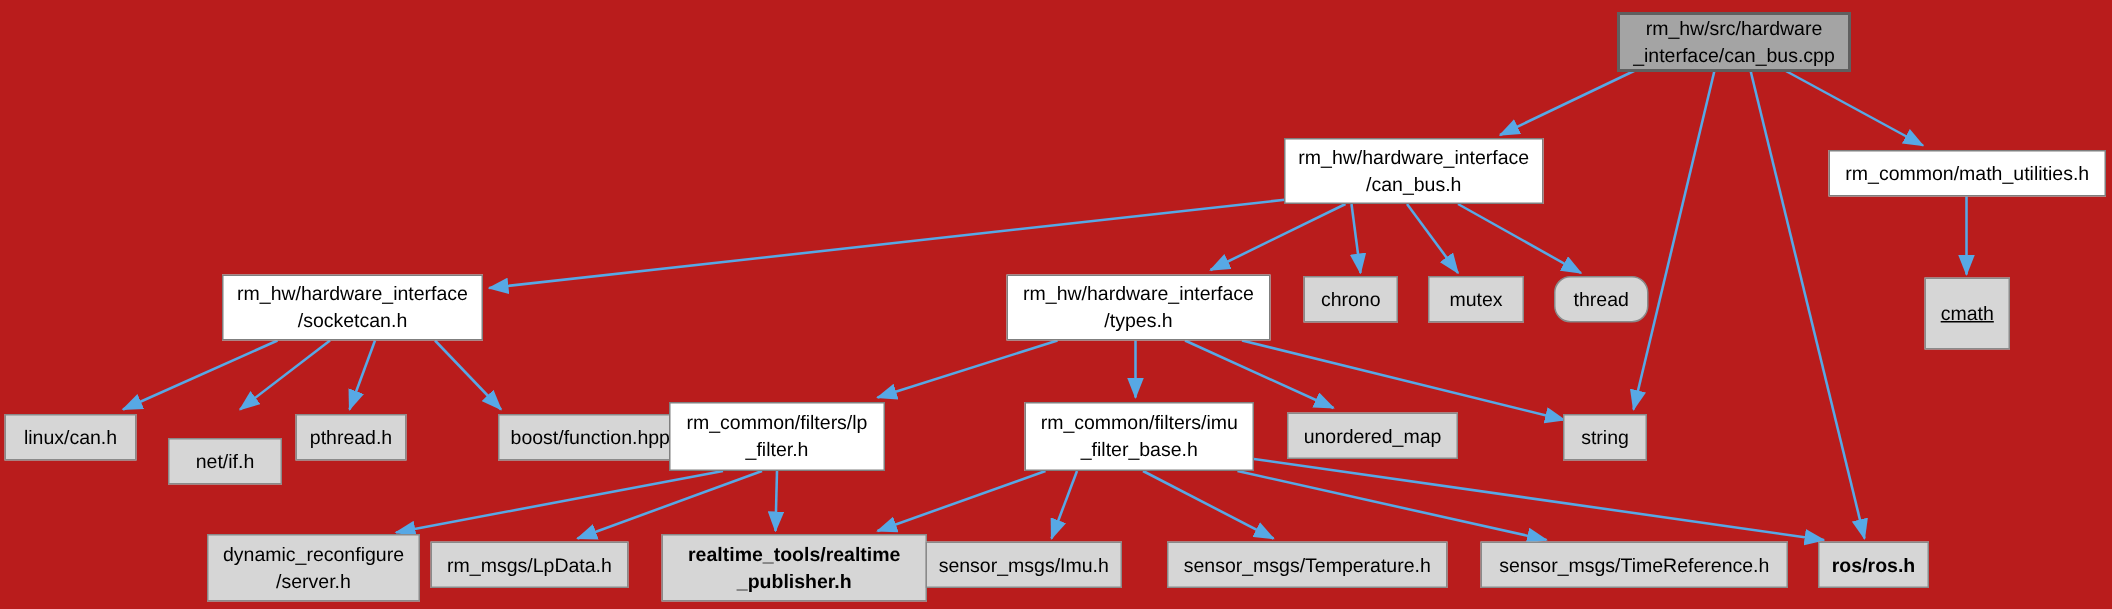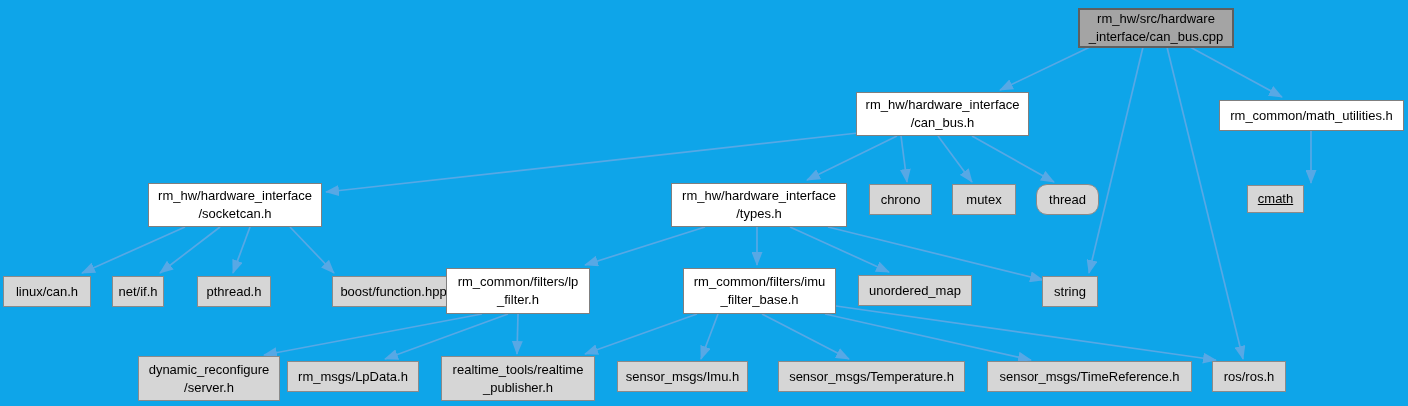--- a/index.html
+++ b/index.html
@@ -5,21 +5,21 @@
   html, body {
     margin: 0;
     padding: 0;
     background: #000000;
     font-family: "Liberation Sans", sans-serif;
   }
   .canvas {
     position: relative;
     width: 1408px;
     height: 406px;
-    background: #0ea5e9;
+    background: #b91c1c;
     overflow: hidden;
   }
   .edges {
     position: absolute;
     left: 0; top: 0;
     width: 1408px;
     height: 406px;
   }
   .node {
     position: absolute;
@@ -90,61 +90,61 @@
   </svg>
 
   <div class="node node-root" style="left:1078px; top:8px; width:156px; height:40px;">rm_hw/src/hardware
 _interface/can_bus.cpp</div>
 
   <div class="node node-white" style="left:856px; top:92px; width:173px; height:44px;">rm_hw/hardware_interface
 /can_bus.h</div>
 
   <div class="node node-white" style="left:1219px; top:100px; width:185px; height:31px;">rm_common/math_utilities.h</div>
 
-  <div class="node node-gray" style="left:1247px; top:185px; width:57px; height:28px;text-decoration:underline;">cmath</div>
+  <div class="node node-gray" style="left:1283px; top:185px; width:57px; height:48px;text-decoration:underline;">cmath</div>
 
   <div class="node node-gray" style="left:869px; top:184px; width:63px; height:31px;">chrono</div>
 
   <div class="node node-gray" style="left:952px; top:184px; width:64px; height:31px;">mutex</div>
 
   <div class="node node-gray" style="left:1036px; top:184px; width:63px; height:31px;border-radius:11px;">thread</div>
 
   <div class="node node-white" style="left:148px; top:183px; width:174px; height:44px;">rm_hw/hardware_interface
 /socketcan.h</div>
 
   <div class="node node-white" style="left:671px; top:183px; width:176px; height:44px;">rm_hw/hardware_interface
 /types.h</div>
 
   <div class="node node-gray" style="left:3px; top:276px; width:88px; height:31px;">linux/can.h</div>
 
-  <div class="node node-gray" style="left:112px; top:276px; width:52px; height:31px;">net/if.h</div>
+  <div class="node node-gray" style="left:112px; top:292px; width:76px; height:31px;">net/if.h</div>
 
   <div class="node node-gray" style="left:197px; top:276px; width:74px; height:31px;">pthread.h</div>
 
   <div class="node node-gray" style="left:296px; top:276px; width:123px; height:31px;margin-left:36px;">boost/function.hpp</div>
 
   <div class="node node-white" style="left:446px; top:268px; width:144px; height:46px;">rm_common/filters/lp
 _filter.h</div>
 
   <div class="node node-white" style="left:683px; top:268px; width:153px; height:46px;">rm_common/filters/imu
 _filter_base.h</div>
 
   <div class="node node-gray" style="left:858px; top:275px; width:114px; height:31px;">unordered_map</div>
 
   <div class="node node-gray" style="left:1042px; top:276px; width:56px; height:31px;">string</div>
 
   <div class="node node-gray" style="left:138px; top:356px; width:142px; height:45px;">dynamic_reconfigure
 /server.h</div>
 
   <div class="node node-gray" style="left:287px; top:361px; width:132px; height:31px;">rm_msgs/LpData.h</div>
 
-  <div class="node node-gray" style="left:441px; top:356px; width:154px; height:45px;">realtime_tools/realtime
+  <div class="node node-gray" style="left:441px; top:356px; width:177px; height:45px;font-weight:bold;">realtime_tools/realtime
 _publisher.h</div>
 
   <div class="node node-gray" style="left:617px; top:361px; width:131px; height:31px;">sensor_msgs/Imu.h</div>
 
   <div class="node node-gray" style="left:778px; top:361px; width:187px; height:31px;">sensor_msgs/Temperature.h</div>
 
   <div class="node node-gray" style="left:987px; top:361px; width:205px; height:31px;">sensor_msgs/TimeReference.h</div>
 
-  <div class="node node-gray" style="left:1212px; top:361px; width:74px; height:31px;">ros/ros.h</div>
+  <div class="node node-gray" style="left:1212px; top:361px; width:74px; height:31px;font-weight:bold;">ros/ros.h</div>
 
 </div>
 
 </body></html>

